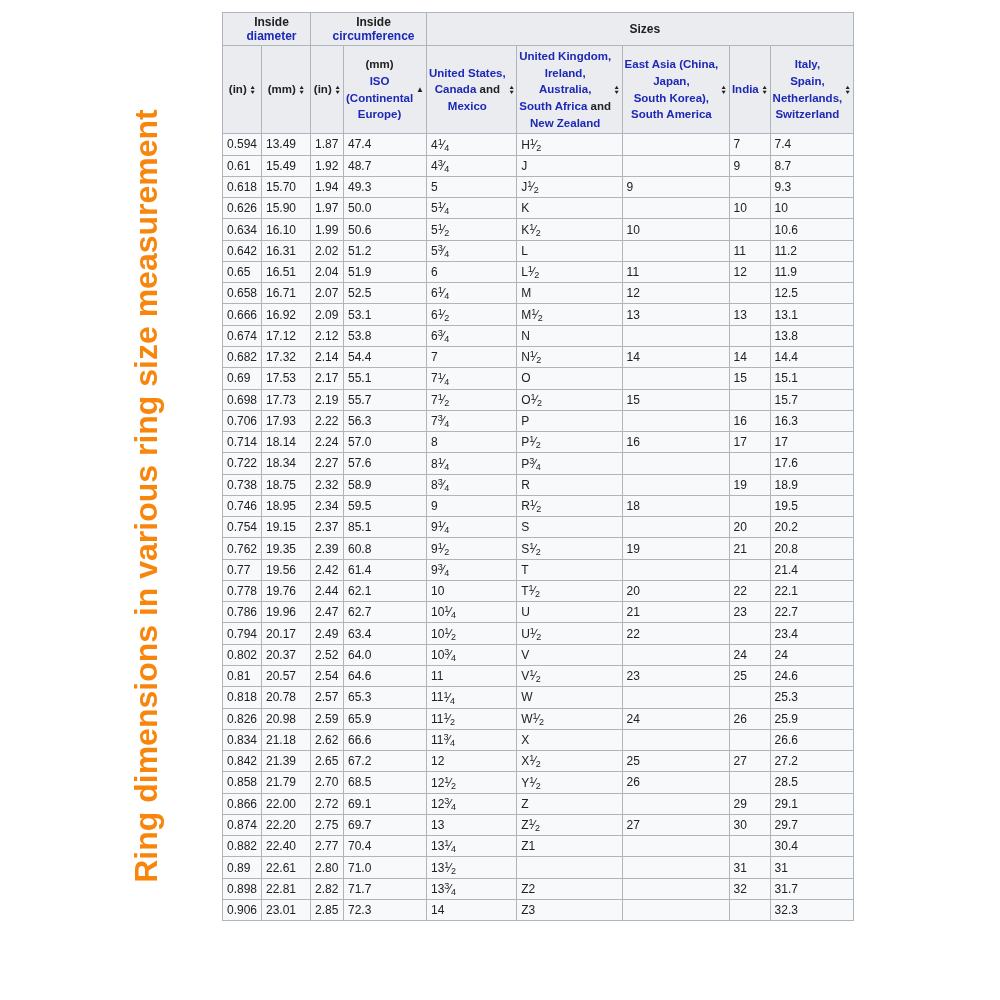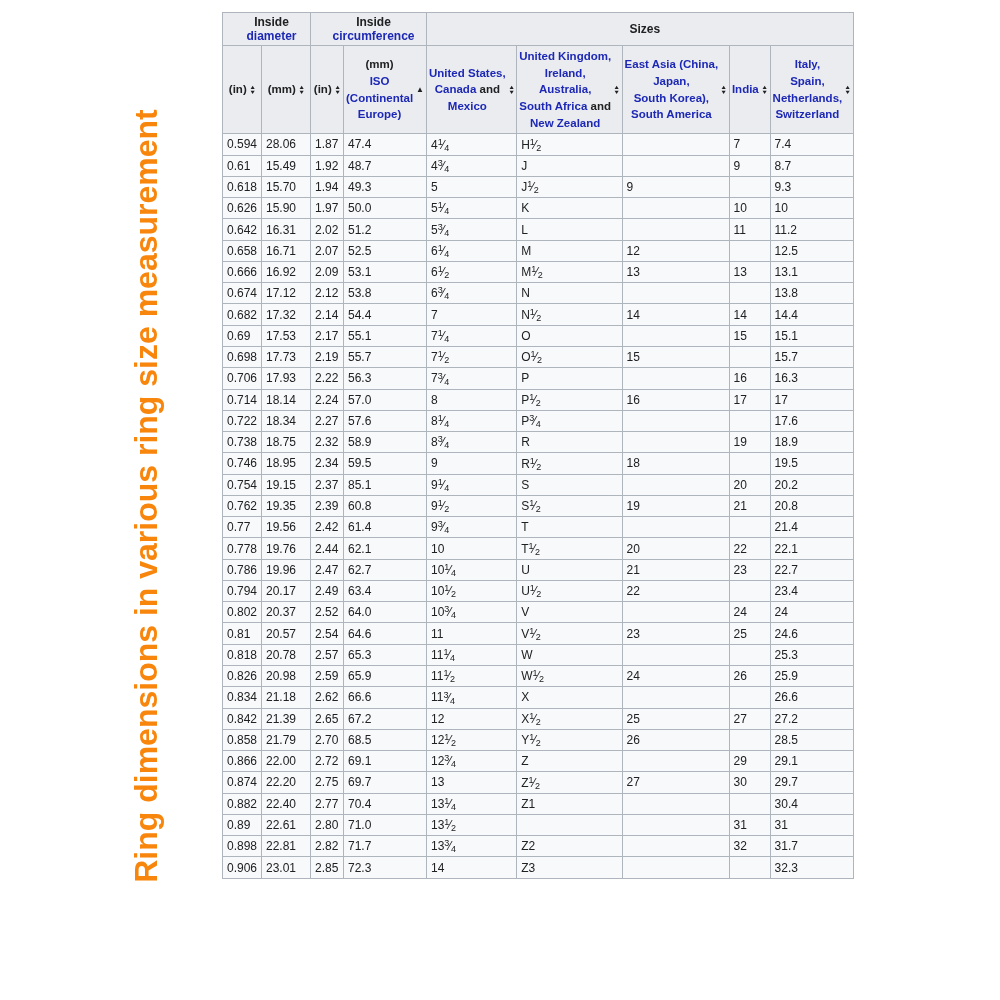--- a/index.html
+++ b/index.html
@@ -174,21 +174,21 @@
               <i>▲</i>
               <i>▼</i>
             </span>
           </div>
         </th>
       </tr>
     </thead>
     <tbody>
       <tr>
         <td>0.594</td>
-        <td>28.06</td>
+        <td>13.49</td>
         <td>1.87</td>
         <td>47.4</td>
         <td>4<span class="frac"><sup>1</sup>⁄<sub>4</sub></span></td>
         <td>H<span class="frac"><sup>1</sup>⁄<sub>2</sub></span></td>
         <td></td>
         <td>7</td>
         <td>7.4</td>
       </tr>
       <tr>
         <td>0.61</td>
@@ -217,29 +217,51 @@
         <td>15.90</td>
         <td>1.97</td>
         <td>50.0</td>
         <td>5<span class="frac"><sup>1</sup>⁄<sub>4</sub></span></td>
         <td>K</td>
         <td></td>
         <td>10</td>
         <td>10</td>
       </tr>
       <tr>
+        <td>0.634</td>
+        <td>16.10</td>
+        <td>1.99</td>
+        <td>50.6</td>
+        <td>5<span class="frac"><sup>1</sup>⁄<sub>2</sub></span></td>
+        <td>K<span class="frac"><sup>1</sup>⁄<sub>2</sub></span></td>
+        <td>10</td>
+        <td></td>
+        <td>10.6</td>
+      </tr>
+      <tr>
         <td>0.642</td>
         <td>16.31</td>
         <td>2.02</td>
         <td>51.2</td>
         <td>5<span class="frac"><sup>3</sup>⁄<sub>4</sub></span></td>
         <td>L</td>
         <td></td>
         <td>11</td>
         <td>11.2</td>
+      </tr>
+      <tr>
+        <td>0.65</td>
+        <td>16.51</td>
+        <td>2.04</td>
+        <td>51.9</td>
+        <td>6</td>
+        <td>L<span class="frac"><sup>1</sup>⁄<sub>2</sub></span></td>
+        <td>11</td>
+        <td>12</td>
+        <td>11.9</td>
       </tr>
       <tr>
         <td>0.658</td>
         <td>16.71</td>
         <td>2.07</td>
         <td>52.5</td>
         <td>6<span class="frac"><sup>1</sup>⁄<sub>4</sub></span></td>
         <td>M</td>
         <td>12</td>
         <td></td>

